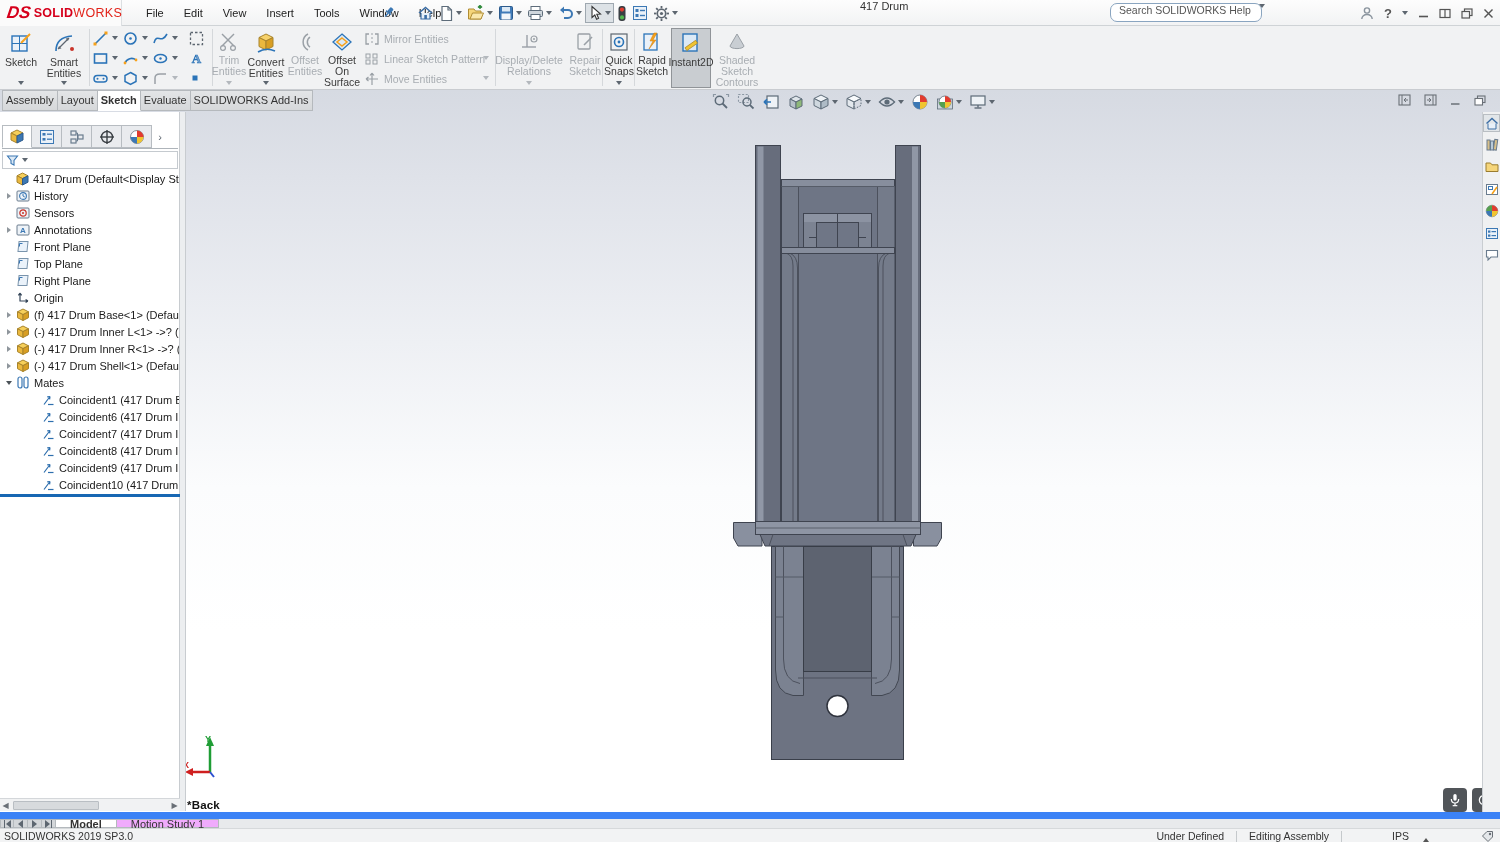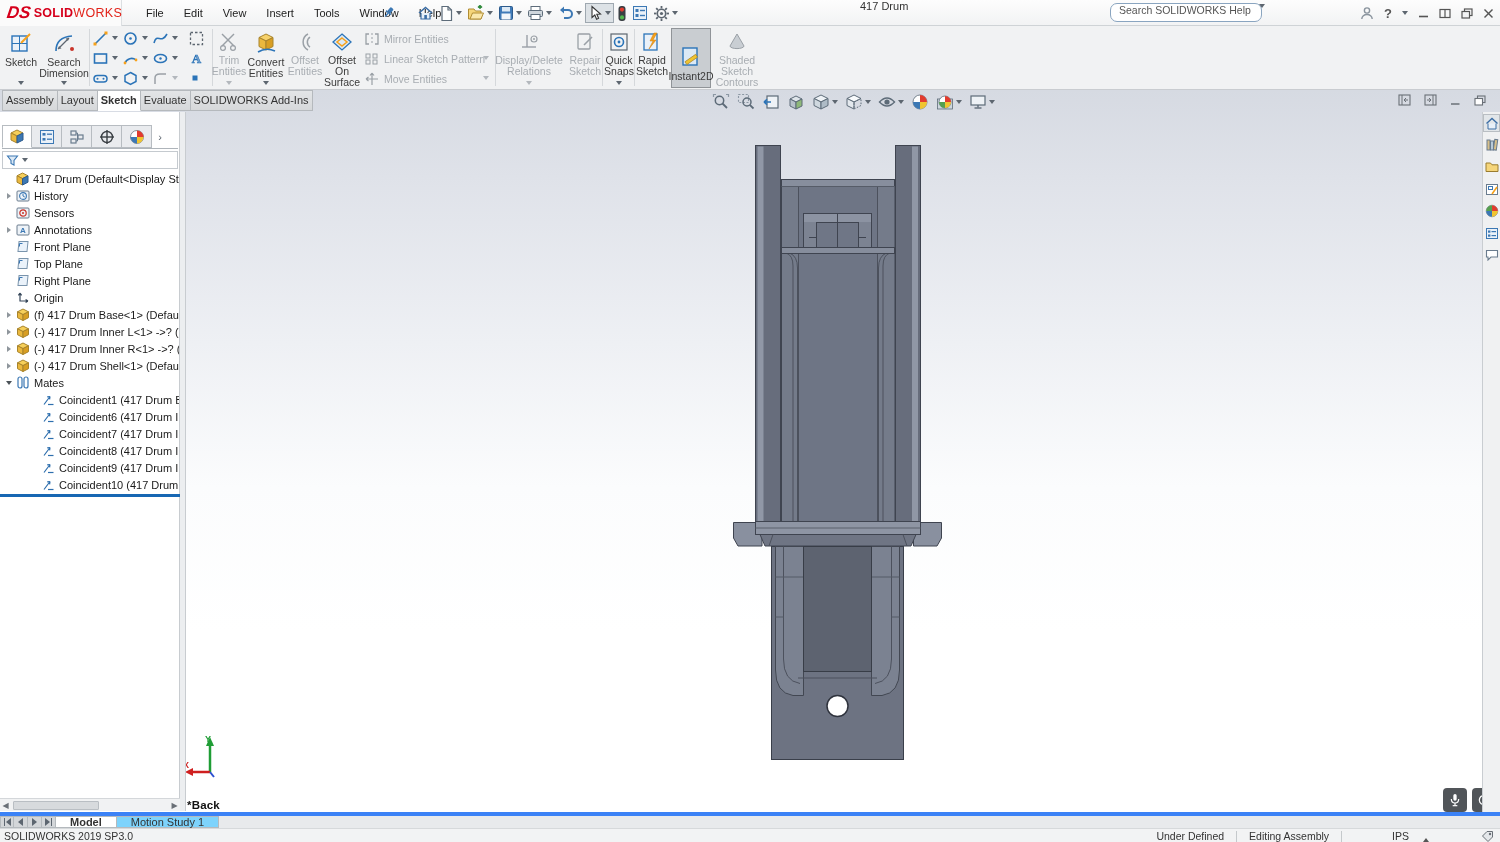--- a/index.html
+++ b/index.html
@@ -28,21 +28,21 @@
   #search-box .ph{color:#555;font-size:10.5px;white-space:nowrap;flex:1}
   #tb-right{position:absolute;right:6px;top:0;height:26px;display:flex;align-items:center;gap:10px}
   .help-q{font-weight:bold;font-size:13px;color:#555}
   
   #ribbon{left:0;top:26px;width:1500px;height:64px;background:#f1f2f3;border-bottom:1px solid #c9ccd0}
   .rsep{position:absolute;top:3px;bottom:3px;width:1px;background:#d5d8db}
   .bigbtn{position:absolute;top:2px;height:60px;display:flex;flex-direction:column;align-items:center;padding-top:3px;text-align:center;color:#3b3b3b}
   .bigbtn .lbl{font-size:10.5px;line-height:11px;margin-top:2px}
   .bigbtn .bcaret{position:absolute;bottom:3px}
   .bigbtn.disabled{color:#a8adb2}
-  .bigbtn.pressed{background:#c9cdd1;border:1px solid #909498;padding-top:16px}
+  .bigbtn.pressed{background:#c9cdd1;border:1px solid #909498;padding-top:2px}
   .rowbtn{position:absolute;left:0;display:flex;align-items:center;gap:4px;color:#a8adb2;font-size:10.5px;white-space:nowrap}
   .entgrid{position:absolute;left:92px;top:2px}
   .entrow{display:flex;align-items:center;height:20px}
   .ent{display:flex;align-items:center;margin-right:4px}
   .ent .caret{margin-left:3px}
   
   #viewport{left:0;top:90px;width:1500px;height:722px;background:linear-gradient(180deg,#d6dae2 0%,#dfe2e9 12%,#eef0f4 35%,#fbfcfd 55%,#ffffff 75%)}
   #rtabs{position:absolute;left:2px;top:0;height:21px;display:flex}
   .rtab{padding:0 3px;line-height:19px;background:linear-gradient(#e3e5e7,#d6d8da);border:1px solid #b5b9bd;border-left-width:0;color:#333}
   .rtab:first-child{border-left-width:1px}
@@ -75,24 +75,24 @@
   #splitter{left:180px;top:112px;width:6px;height:699px;background:#eceef0;border-right:1px solid #c8ccd0}
   
   #taskpane{left:1482px;top:112px;width:18px;height:700px;background:#f0f1f2;border-left:1px solid #c9cdd1;display:flex;flex-direction:column;align-items:center;padding-top:2px;gap:4px}
   .tpitem{width:17px;height:18px;display:flex;align-items:center;justify-content:center}
   .tpitem.sel{background:#e2e6e9;border:1px solid #b9bec3}
   
   #view-label{left:187px;top:799px;font-weight:bold;font-size:11.5px;color:#111;letter-spacing:.2px}
   .recbtn{width:24px;height:24px;background:#515559;border-radius:4px;display:flex;align-items:center;justify-content:center}
   #recbar{left:1443px;top:788px;display:flex;gap:5px}
   
-  #doctabs{left:0;top:812px;width:1500px;height:16px;background:#e8eaec;border-top:4px solid #3b82f6;display:flex;align-items:stretch}
+  #doctabs{left:0;top:812px;width:1500px;height:16px;background:#e8eaec;border-top:7px solid #3b82f6;display:flex;align-items:stretch}
   .navbtn{width:14px;border:1px solid #b4b9bd;border-left-width:0;background:#d3d6d9;display:flex;align-items:center;justify-content:center}
   .navbtn:first-child{border-left-width:1px}
-  .dtab{padding:0 14px;display:flex;align-items:center;border:1px solid #b4b9bd;border-left-width:0;background:#7dd3fc;color:#333}
+  .dtab{padding:0 14px;display:flex;align-items:center;border:1px solid #b4b9bd;border-left-width:0;background:#f0abfc;color:#333}
   .dtab.active{background:#fff;font-weight:bold}
   #statusbar{left:0;top:828px;width:1500px;height:14px;background:#f2f3f4;border-top:1px solid #d6d9db;display:flex;align-items:center;font-size:10.5px;color:#333}
   #status-left{margin-left:4px}
   #status-right{margin-left:auto;display:flex;align-items:flex-end;margin-right:6px}
   .ssep{width:1px;height:11px;background:#c5c9cc;margin:0 12px}
   .upcaret{width:0;height:0;border-left:3.5px solid transparent;border-right:3.5px solid transparent;border-bottom:4px solid #555;margin-left:14px}
 </style>
 </head>
 <body>
 
@@ -256,21 +256,21 @@
       <span class="bcaret caret"></span>
   </div>
   <div class="bigbtn" style="left:42px;width:44px">
     <svg width="24" height="24" viewBox="0 0 24 24">
         <path d="M4 20 Q4 6 20 5" fill="none" stroke="#2b74b8" stroke-width="1.6"></path>
         <line x1="6" y1="18" x2="17" y2="7" stroke="#5d6670" stroke-width="1.2"></line>
         <path d="M6 18 l3.5 -.5 -2.5 -2.5 Z" fill="#5d6670"></path>
         <path d="M17 7 l-3.5 .5 2.5 2.5 Z" fill="#5d6670"></path>
         <circle cx="20" cy="18" r="2" fill="#c9342a"></circle>
       </svg>
-    <span class="lbl">Search Dimension</span>
+    <span class="lbl">Smart Entities</span>
       <span class="bcaret caret"></span>
   </div>
   <div class="rsep" style="left:89px"></div>
 
   <div class="entgrid">
     <div class="entrow">
       <span class="ent">
           <svg width="17" height="17" viewBox="0 0 17 17">
             <line x1="3" y1="14" x2="14" y2="3" stroke="#2b74b8" stroke-width="1.6"></line>
             <rect x="1.5" y="12.5" width="3" height="3" fill="#f7a11a"></rect>

